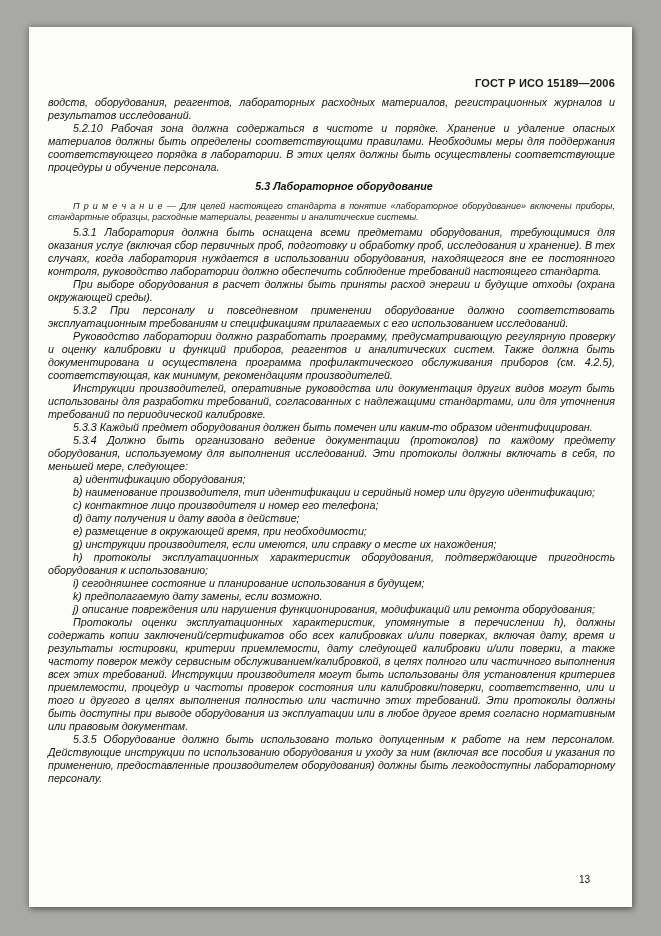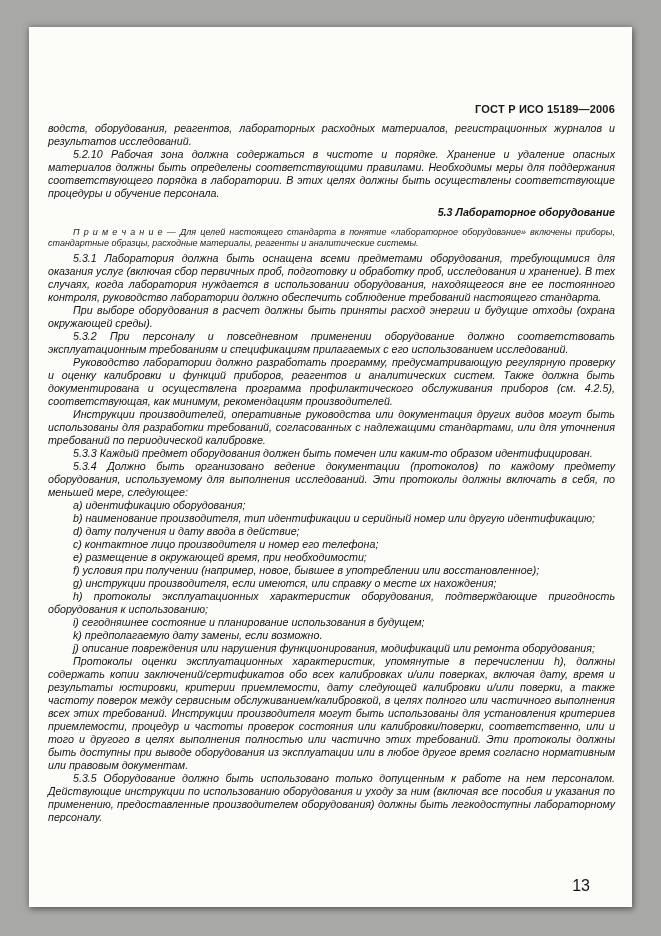--- a/index.html
+++ b/index.html
@@ -13,21 +13,21 @@
   }
   .page {
     position: absolute;
     left: 29px;
     top: 27px;
     width: 603px;
     height: 880px;
     background: #fcfcf9;
     box-shadow: 0 0 7px rgba(0,0,0,0.35), 2px 3px 5px rgba(0,0,0,0.25);
     box-sizing: border-box;
-    padding: 76px 17px 0 19px;
+    padding: 50px 17px 0 19px;
   }
   .page-header {
     text-align: right;
     font-size: 11px;
     font-weight: bold;
     color: #1a1a1a;
     margin-bottom: 7px;
     letter-spacing: 0.2px;
   }
   .content p {
@@ -35,34 +35,34 @@
     font-size: 10.7px;
     line-height: 13px;
     color: #141414;
     text-align: justify;
     text-indent: 25px;
     font-style: italic;
   }
   .content p.cont { text-indent: 0; }
   .content p.heading {
     font-weight: bold;
-    text-align: right;
+    text-align: center;
     margin: 6px 0 4px 0;
   }
   .content p.note {
     font-size: 9px;
     line-height: 11px;
     margin: 8px 0 3px 0;
     color: #1c1c1c;
   }
   .page-footer {
     position: absolute;
-    bottom: 12px;
+    bottom: 22px;
     right: 42px;
-    font-size: 16px;
+    font-size: 10px;
     color: #141414;
   }
 </style>
 </head>
 <body>
 
 <div class="page">
 
   <div class="page-header">
     <span>ГОСТ Р ИСО 15189—2006</span>
@@ -75,24 +75,23 @@
     <p class="note">П р и м е ч а н и е — Для целей настоящего стандарта в понятие «лабораторное оборудование» включены приборы, стандартные образцы, расходные материалы, реагенты и аналитические системы.</p>
     <p>5.3.1 Лаборатория должна быть оснащена всеми предметами оборудования, требующимися для оказания услуг (включая сбор первичных проб, подготовку и обработку проб, исследования и хранение). В тех случаях, когда лаборатория нуждается в использовании оборудования, находящегося вне ее постоянного контроля, руководство лаборатории должно обеспечить соблюдение требований настоящего стандарта.</p>
     <p>При выборе оборудования в расчет должны быть приняты расход энергии и будущие отходы (охрана окружающей среды).</p>
     <p>5.3.2 При персоналу и повседневном применении оборудование должно соответствовать эксплуатационным требованиям и спецификациям прилагаемых с его использованием исследований.</p>
     <p>Руководство лаборатории должно разработать программу, предусматривающую регулярную проверку и оценку калибровки и функций приборов, реагентов и аналитических систем. Также должна быть документирована и осуществлена программа профилактического обслуживания приборов (см. 4.2.5), соответствующая, как минимум, рекомендациям производителей.</p>
     <p>Инструкции производителей, оперативные руководства или документация других видов могут быть использованы для разработки требований, согласованных с надлежащими стандартами, или для уточнения требований по периодической калибровке.</p>
     <p>5.3.3 Каждый предмет оборудования должен быть помечен или каким-то образом идентифицирован.</p>
     <p>5.3.4 Должно быть организовано ведение документации (протоколов) по каждому предмету оборудования, используемому для выполнения исследований. Эти протоколы должны включать в себя, по меньшей мере, следующее:</p>
     <p>a) идентификацию оборудования;</p>
     <p>b) наименование производителя, тип идентификации и серийный номер или другую идентификацию;</p>
+    <p>c) контактное лицо производителя и номер его телефона;</p>
     <p>d) дату получения и дату ввода в действие;</p>
-    <p>c) контактное лицо производителя и номер его телефона;</p>
     <p>e) размещение в окружающей время, при необходимости;</p>
-    <p>f) условия при получении (например, новое, бывшее в употреблении или восстановленное);</p>
     <p>g) инструкции производителя, если имеются, или справку о месте их нахождения;</p>
     <p>h) протоколы эксплуатационных характеристик оборудования, подтверждающие пригодность оборудования к использованию;</p>
     <p>i) сегодняшнее состояние и планирование использования в будущем;</p>
     <p>k) предполагаемую дату замены, если возможно.</p>
     <p>j) описание повреждения или нарушения функционирования, модификаций или ремонта оборудования;</p>
     <p>Протоколы оценки эксплуатационных характеристик, упомянутые в перечислении h), должны содержать копии заключений/сертификатов обо всех калибровках и/или поверках, включая дату, время и результаты юстировки, критерии приемлемости, дату следующей калибровки и/или поверки, а также частоту поверок между сервисным обслуживанием/калибровкой, в целях полного или частичного выполнения всех этих требований. Инструкции производителя могут быть использованы для установления критериев приемлемости, процедур и частоты проверок состояния или калибровки/поверки, соответственно, или и того и другого в целях выполнения полностью или частично этих требований. Эти протоколы должны быть доступны при выводе оборудования из эксплуатации или в любое другое время согласно нормативным или правовым документам.</p>
     <p>5.3.5 Оборудование должно быть использовано только допущенным к работе на нем персоналом. Действующие инструкции по использованию оборудования и уходу за ним (включая все пособия и указания по применению, предоставленные производителем оборудования) должны быть легкодоступны лабораторному персоналу.</p>
   </div>
 
   <div class="page-footer">

